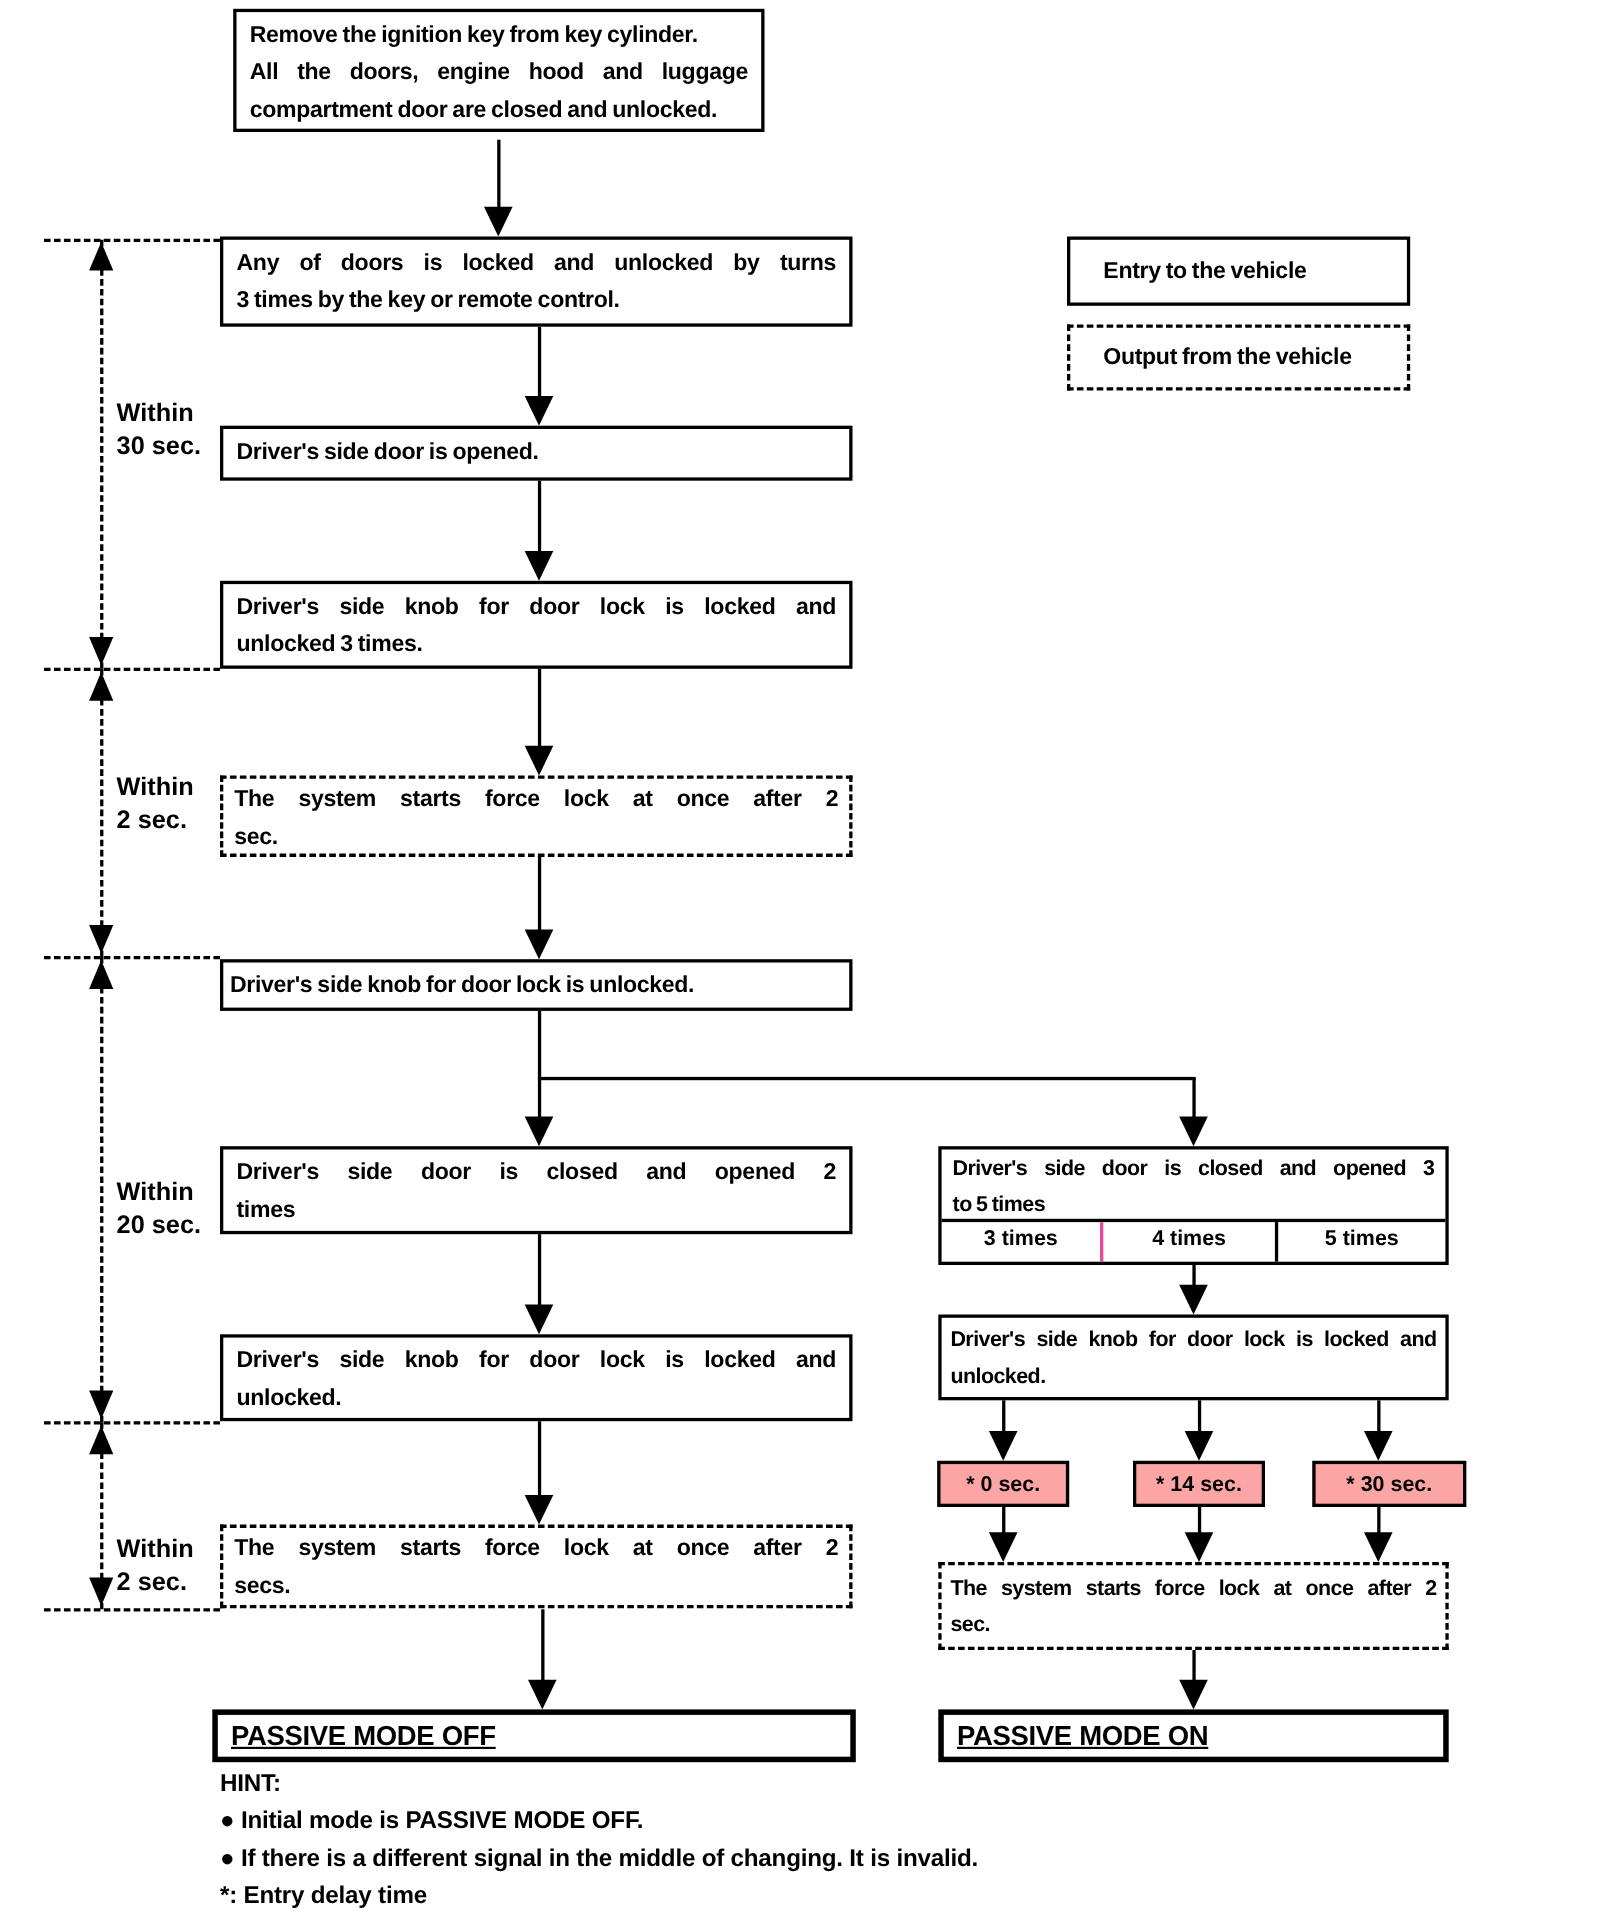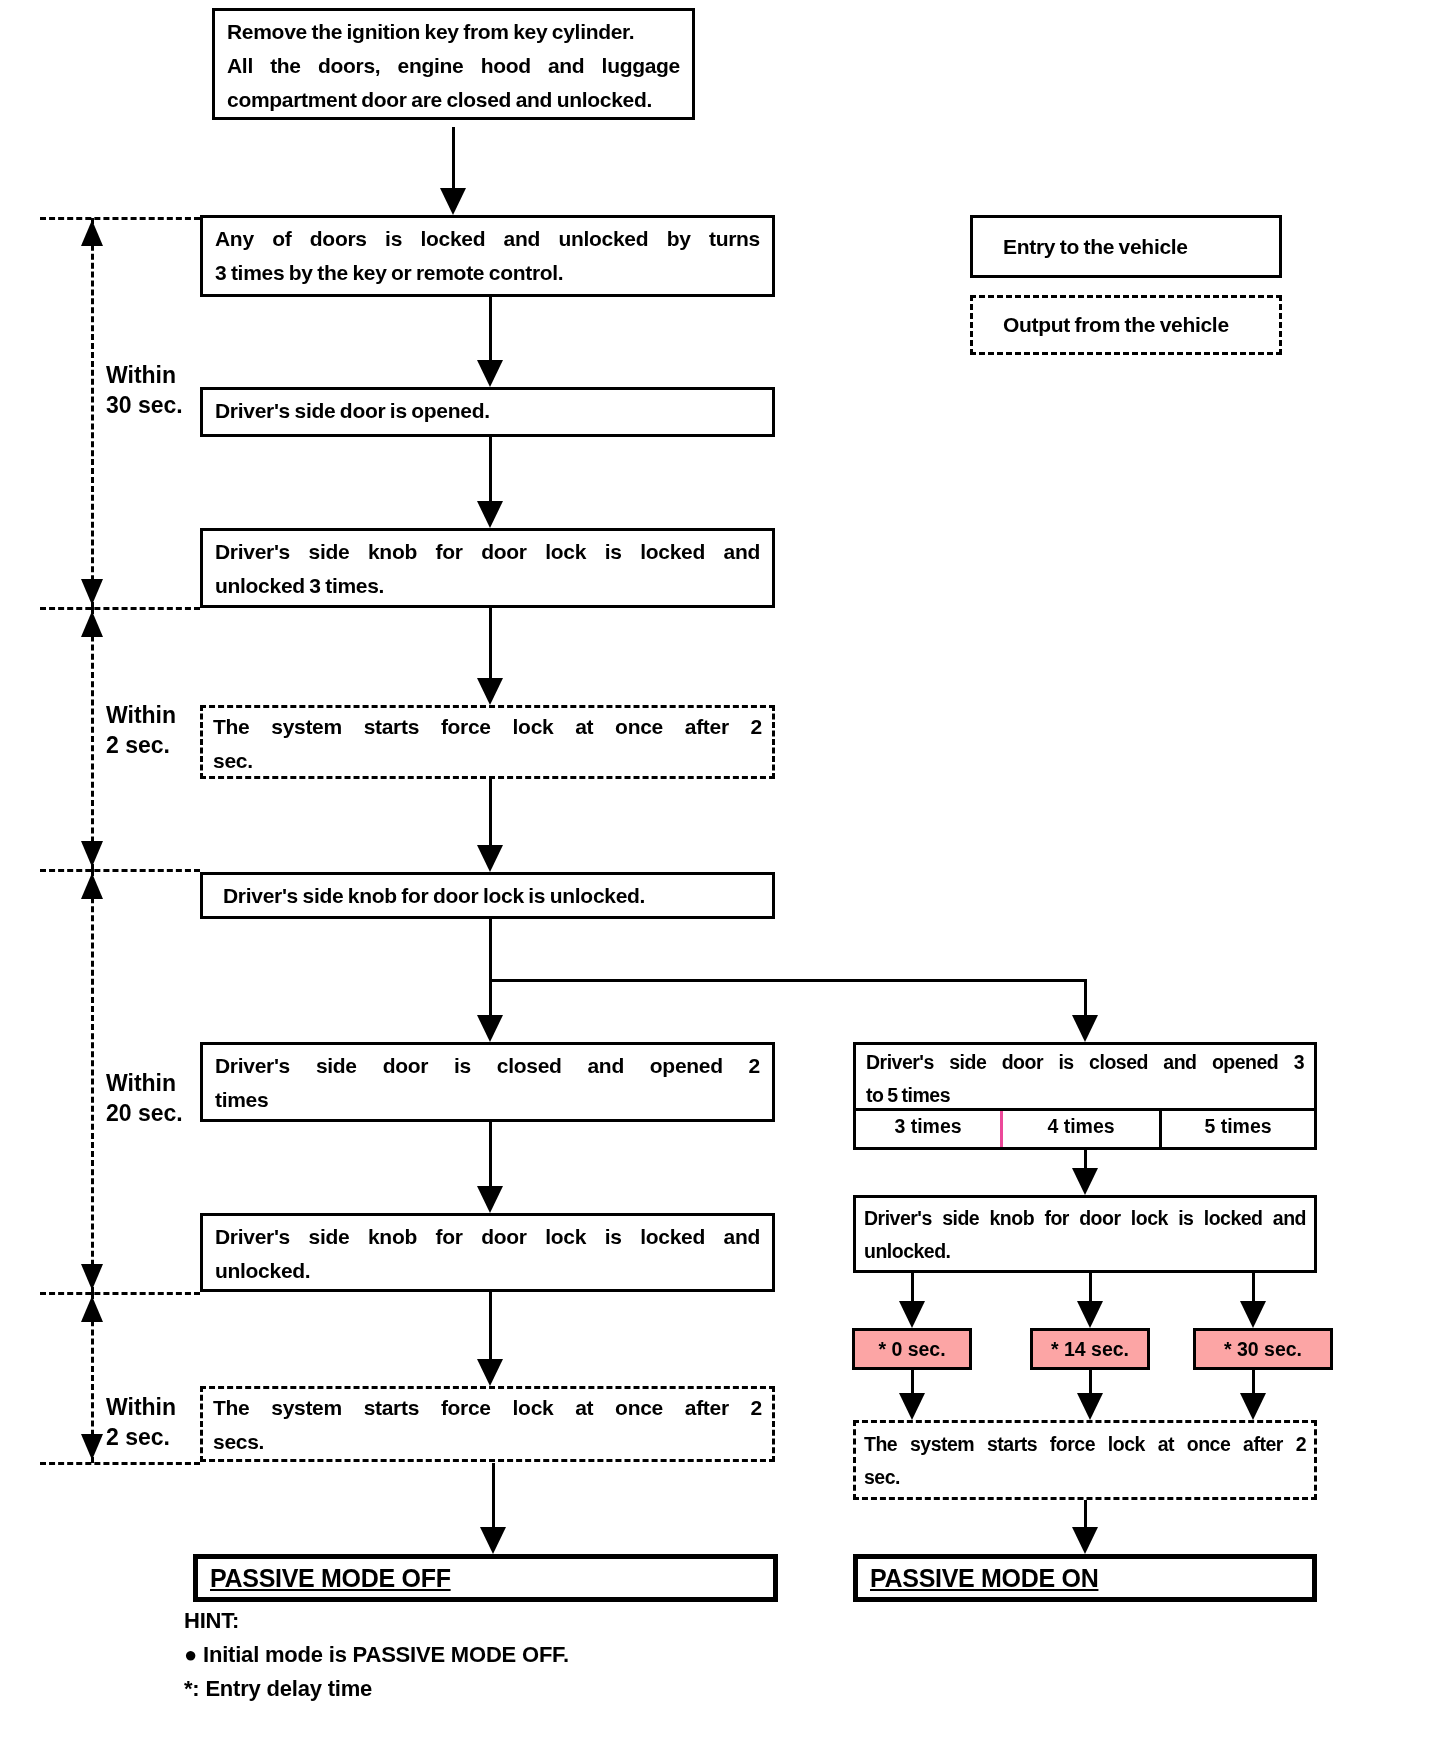--- a/index.html
+++ b/index.html
@@ -112,21 +112,21 @@
   <div class="headd" style="left:477px;top:678px"></div>
 
   <div class="dbox" style="left:200px;top:705px;width:575px;height:74px;padding:2px 10px">
     <div class="line stretch">The system starts force lock at once after 2</div>
     <div class="line">sec.</div>
   </div>
 
   <div class="sv" style="left:488.5px;top:779px;height:68px"></div>
   <div class="headd" style="left:477px;top:845px"></div>
 
-  <div class="box" style="left:200px;top:872px;width:575px;height:47px;padding:4px 20px">
+  <div class="box" style="left:200px;top:872px;width:575px;height:47px;padding:4px 6px">
     <div class="line">Driver's side knob for door lock is unlocked.</div>
   </div>
 
   <div class="sv" style="left:488.5px;top:919px;height:97px"></div>
   <div class="sh" style="left:488.5px;top:978.5px;width:598px"></div>
   <div class="headd" style="left:477px;top:1015px"></div>
   <div class="sv" style="left:1083.5px;top:980px;height:36px"></div>
   <div class="headd" style="left:1072px;top:1015px"></div>
 
   <div class="box pad" style="left:200px;top:1042px;width:575px;height:80px">
@@ -206,19 +206,20 @@
     <div class="rline">sec.</div>
   </div>
 
   <div class="sv" style="left:1083.5px;top:1500px;height:29px"></div>
   <div class="headd" style="left:1072px;top:1527px"></div>
 
   <div class="result" style="left:853px;top:1554px;width:464px;height:48px">
     <div class="modetext">PASSIVE MODE ON</div>
   </div>
 
-  <div style="position:absolute;left:184px;top:1604px;width:900px">
+  <div style="position:absolute;left:200px;top:1604px;width:900px">
     <div class="hintline">HINT:</div>
     <div class="hintline">● Initial mode is PASSIVE MODE OFF.</div>
+    <div class="hintline">● If there is a different signal in the middle of changing. It is invalid.</div>
     <div class="hintline">*: Entry delay time</div>
   </div>
 
 </div>
 
 </body></html>

